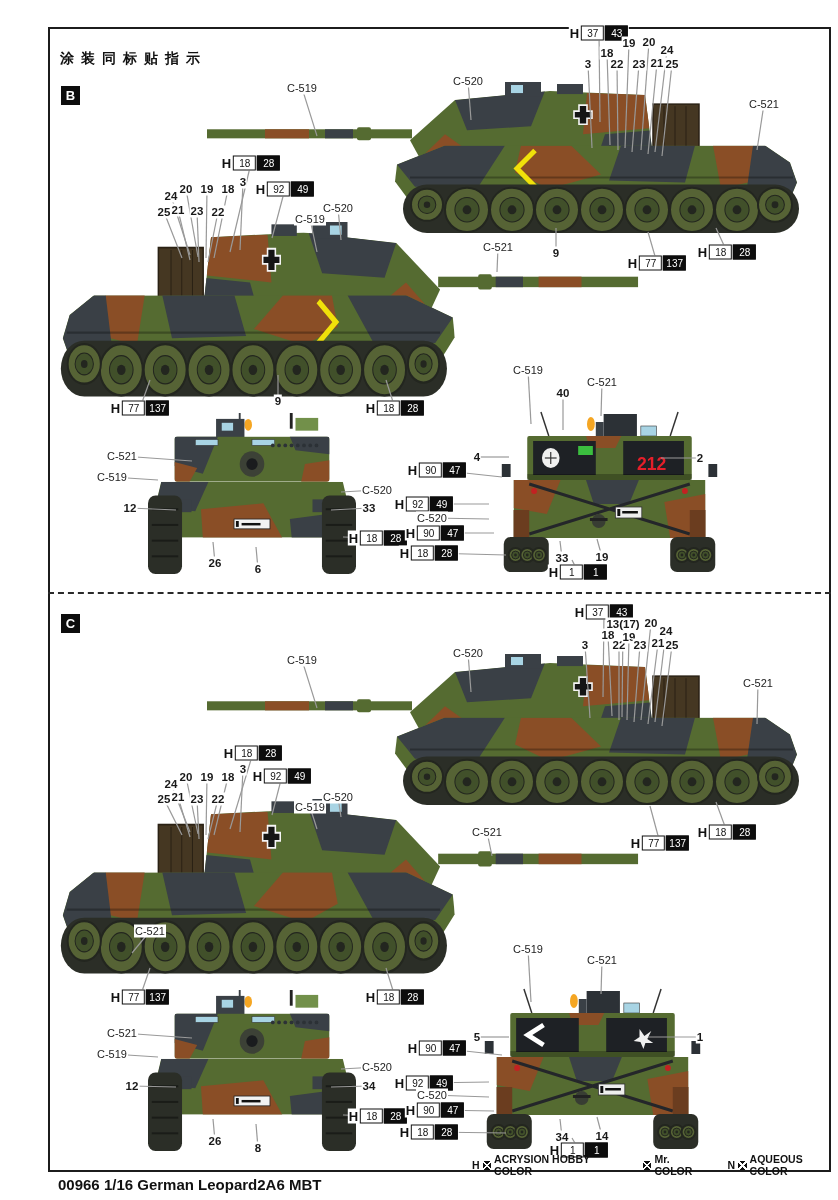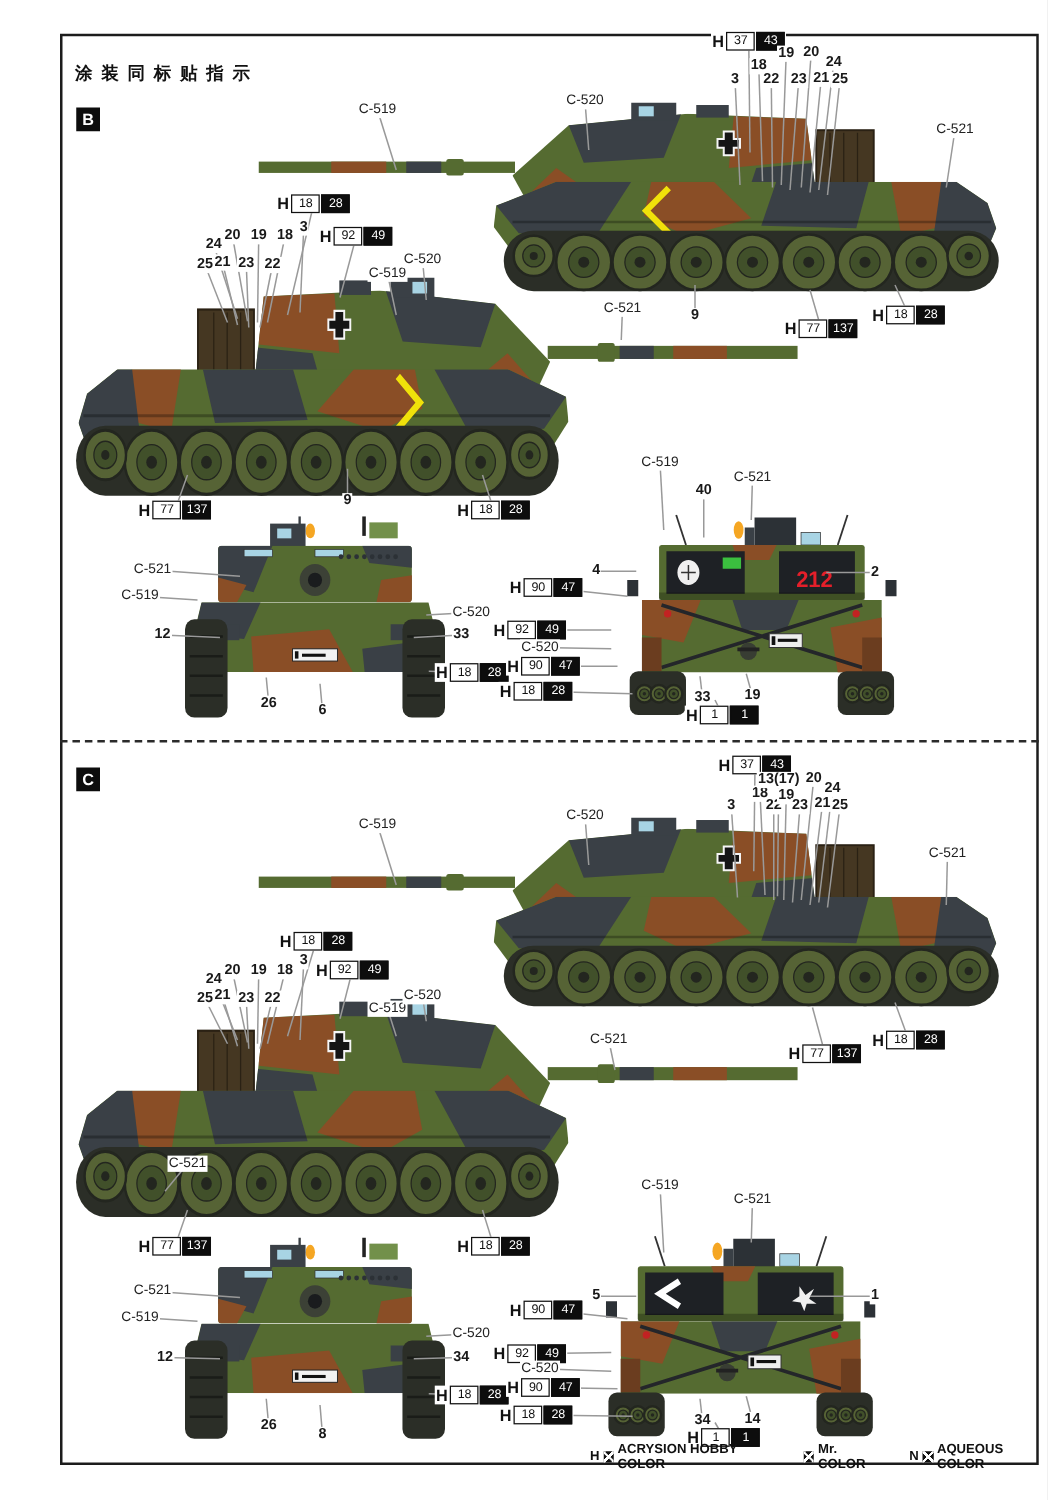--- a/index.html
+++ b/index.html
@@ -160,20 +160,21 @@
       <span class="lgd">
         <span class="lgd-box"></span>
         <span>Mr. COLOR</span>
       </span>
       <span class="lgd">
         <span>N</span>
         <span class="lgd-box"></span>
         <span>AQUEOUS COLOR</span>
       </span>
     </div>
+  <div class="footer">00966 1/16 German Leopard2A6 MBT</div>
 <div class="tank" style="left: 205px; top: 82px; width: 600px; height: 166px;">
       <svg viewBox="0 0 600 165" preserveAspectRatio="none">
   <defs>
     <clipPath id="u0t">
             <polygon points="205,58 250,18 345,9 440,13 448,74 215,76"></polygon>
           </clipPath>
     <clipPath id="u0h">
             <polygon points="192,82 240,63 560,63 585,80 592,100 584,119 205,119 190,99"></polygon>
           </clipPath>
   </defs>

